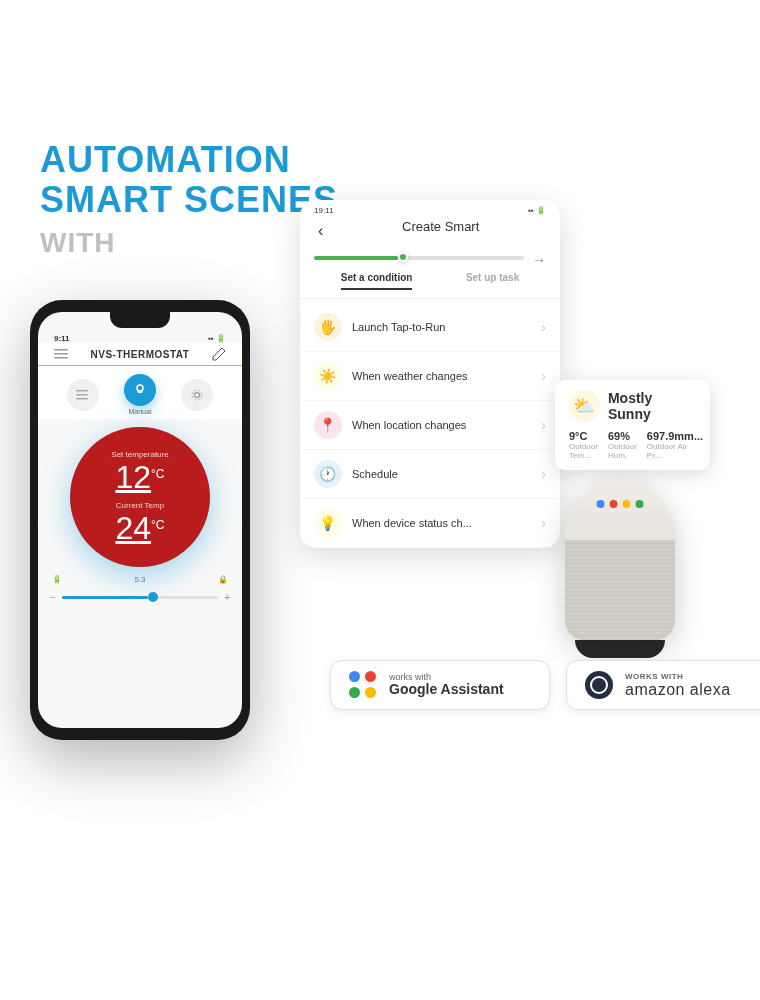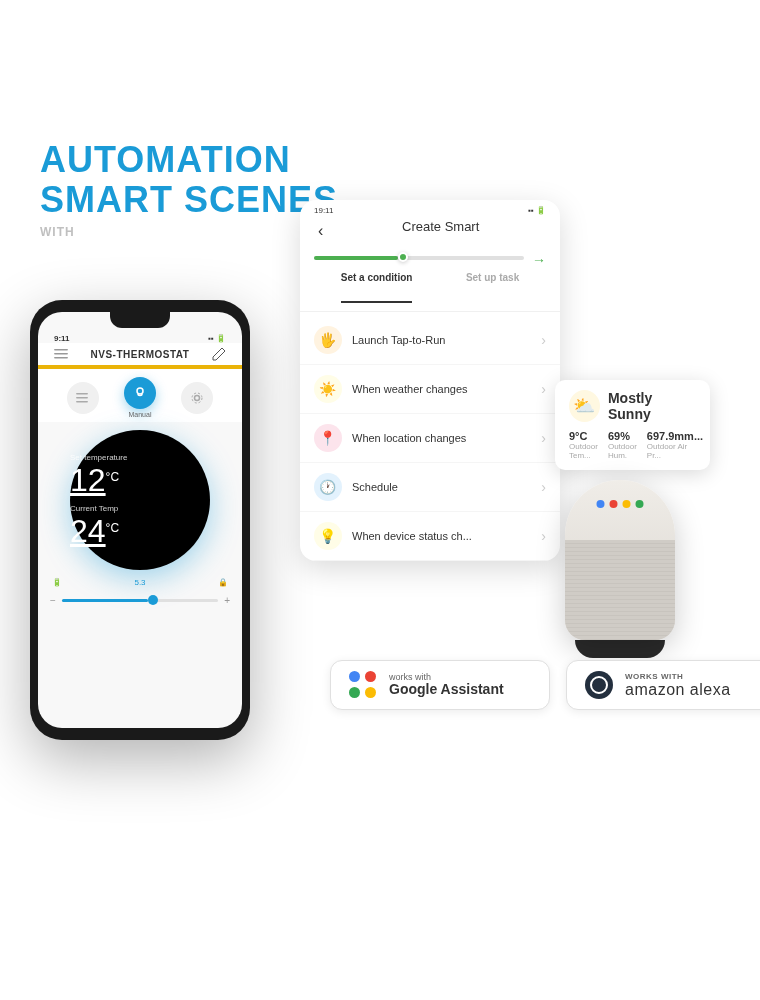--- a/index.html
+++ b/index.html
@@ -20,21 +20,21 @@
     }
     .header-title {
       font-size: 36px;
       font-weight: 900;
       color: #1a9bd7;
       line-height: 1.1;
       text-transform: uppercase;
       letter-spacing: 1px;
     }
     .header-sub {
-      font-size: 12px;
+      font-size: 28px;
       font-weight: 700;
       color: #c0c0c0;
       text-transform: uppercase;
       letter-spacing: 1px;
       margin-top: 6px;
       line-height: 1.3;
     }
 
     
     .phone-mockup {
@@ -77,21 +77,21 @@
       font-size: 8px;
       color: #333;
       font-weight: 600;
     }
     .phone-header {
       display: flex;
       justify-content: space-between;
       align-items: center;
       padding: 4px 16px;
       background: white;
-      border-bottom: 4px solid #eab308;
+      border-bottom: 1px solid #eab308;
     }
     .phone-header-title {
       font-size: 10px;
       font-weight: 700;
       color: #333;
       letter-spacing: 0.5px;
     }
     .phone-controls {
       display: flex;
       justify-content: space-around;
@@ -115,25 +115,25 @@
     .control-label {
       font-size: 7px;
       color: #666;
       text-align: center;
       margin-top: 2px;
     }
     .temp-circle {
       width: 140px;
       height: 140px;
       border-radius: 50%;
-      background: #000000;
+      background: #b91c1c;
       margin: 8px auto;
       display: flex;
       flex-direction: column;
-      align-items: flex-start;
+      align-items: center;
       justify-content: center;
       box-shadow: 0 8px 30px rgba(26,155,215,0.4);
     }
     .temp-label {
       font-size: 8px;
       color: rgba(255,255,255,0.8);
       margin-bottom: 2px;
     }
     .temp-value {
       font-size: 32px;
@@ -274,21 +274,21 @@
     }
     .panel-tabs {
       display: flex;
       justify-content: space-around;
       padding: 6px 14px 8px;
     }
     .panel-tab {
       font-size: 10px;
       font-weight: 600;
       color: #333;
-      padding-bottom: 18px;
+      padding-bottom: 5px;
       border-bottom: 2px solid #333;
     }
     .panel-tab.inactive {
       color: #aaa;
       border-bottom: 2px solid transparent;
     }
     .panel-divider {
       height: 1px;
       background: #f0f0f0;
       margin: 0 0 4px;

